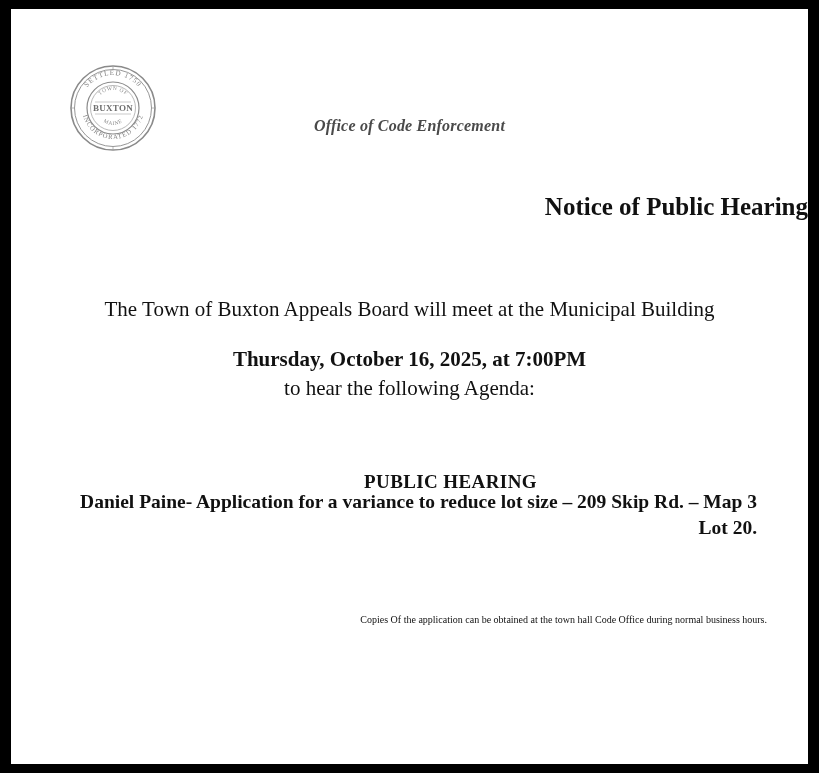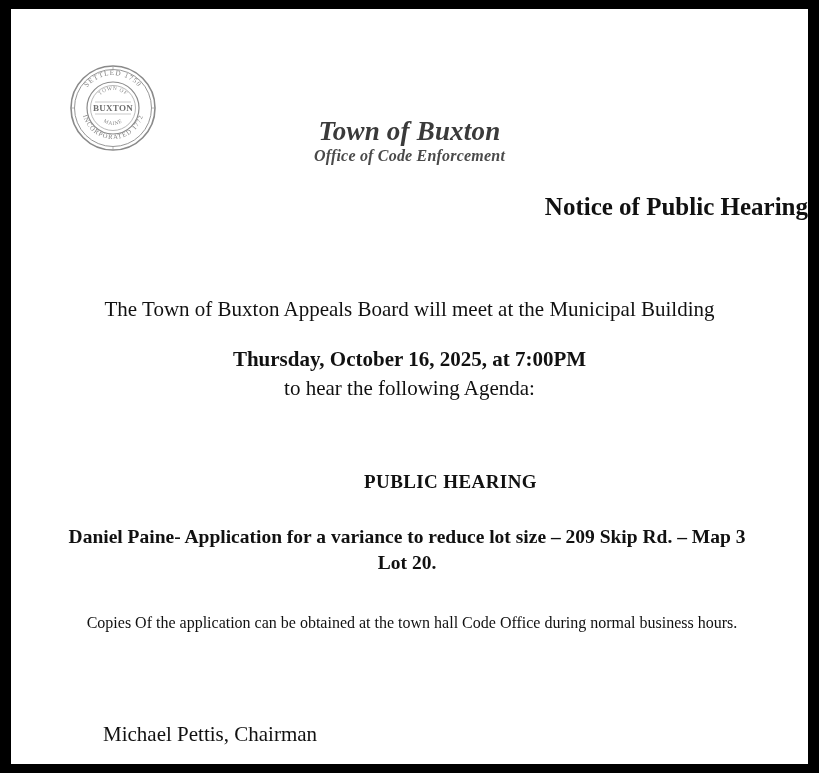--- a/index.html
+++ b/index.html
@@ -89,36 +89,36 @@
     font-size: 19px;
     font-weight: bold;
     color: #111111;
     letter-spacing: 0.4px;
     padding-left: 41px;
   }
 
   .case-text {
     position: absolute;
     left: 46px;
-    top: 515px;
+    top: 480px;
     width: 700px;
-    text-align: center;
+    text-align: right;
     font-size: 19.5px;
     font-weight: bold;
     color: #111111;
     line-height: 1.35;
   }
 
   .copies-note {
     position: absolute;
     left: 46px;
     top: 605px;
     width: 710px;
-    text-align: center;
-    font-size: 16px;
+    text-align: right;
+    font-size: 10px;
     color: #111111;
   }
 
   .signature {
     position: absolute;
     left: 92px;
     top: 713px;
     font-size: 21px;
     color: #111111;
   }
@@ -158,35 +158,33 @@
       <text font-family="'Liberation Serif', serif" font-size="5.4" fill="#8a8a8a" letter-spacing="0.6">
         <textPath href="#arcInnerBottom" startOffset="50%" text-anchor="middle">MAINE</textPath>
       </text>
       <text x="45" y="47.5" text-anchor="middle" font-family="'Liberation Serif', serif" font-size="9" font-weight="bold" fill="#6f6f6f" letter-spacing="0.3">BUXTON</text>
       <line x1="27" y1="39" x2="63" y2="39" stroke="#a5a5a5" stroke-width="0.6"></line>
       <line x1="27" y1="51" x2="63" y2="51" stroke="#a5a5a5" stroke-width="0.6"></line>
     </svg>
   </div>
 
   <div class="header-block">
-    <div class="org-title">Town of Buxton</div>
     <div class="org-sub">Office of Code Enforcement</div>
   </div>
 
   <div class="notice-title">
     <span>Notice of Public Hearing</span>
   </div>
 
   <div class="body-block">
     <div>The Town of Buxton Appeals Board will meet at the Municipal Building</div>
     <div class="bold">Thursday, October 16, 2025, at 7:00PM</div>
     <div>to hear the following Agenda:</div>
   </div>
 
   <div class="public-hearing">PUBLIC HEARING</div>
 
   <div class="case-text">Daniel Paine- Application for a variance to reduce lot size – 209 Skip Rd. – Map 3 Lot 20.</div>
 
   <div class="copies-note">Copies Of the application can be obtained at the town hall Code Office during normal business hours.</div>
 
-  <div class="signature">Michael Pettis, Chairman</div>
 
 </div>
 
 </body></html>

